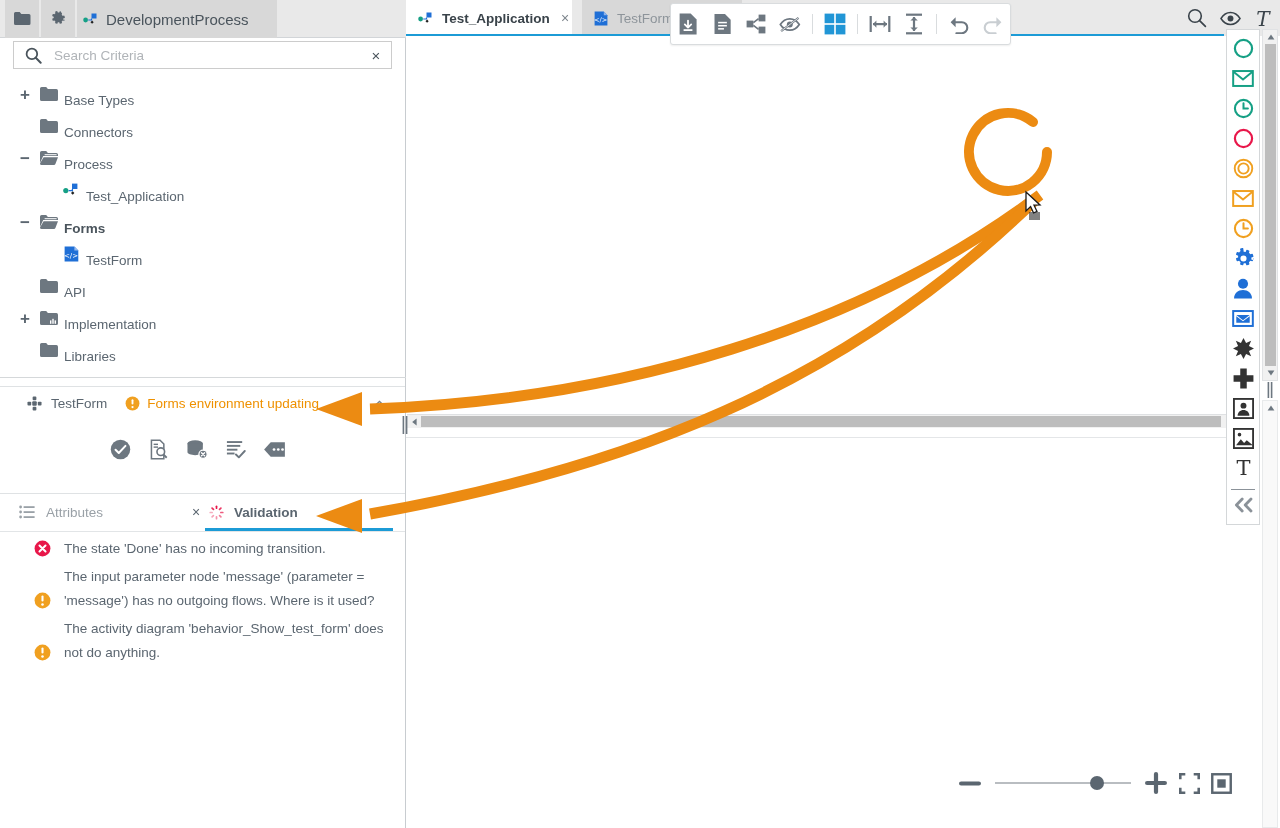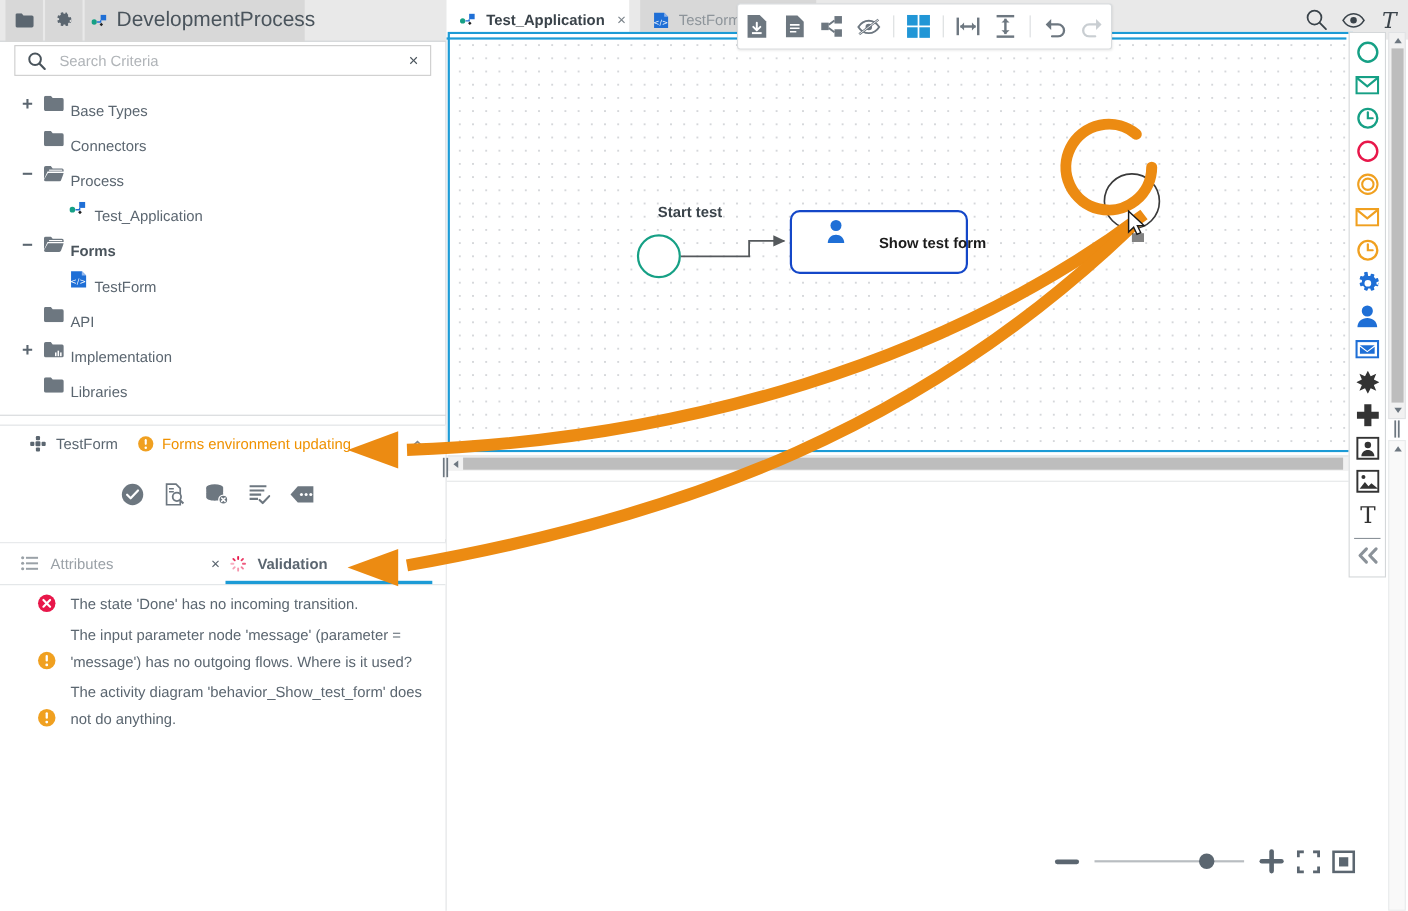--- a/index.html
+++ b/index.html
@@ -18,21 +18,21 @@
   #left-panel{position:absolute;left:0;top:0;width:406px;height:828px;background:#fff;
     border-right:1px solid #c8ccd0;box-sizing:border-box;}
   #left-toolbar{position:absolute;left:0;top:0;width:406px;height:38px;background:#e9e9e9;
     border-bottom:1px solid #d2d5d8;box-sizing:border-box;}
   .lt-btn{position:absolute;top:0;height:38px;display:flex;align-items:center;justify-content:center;
     box-sizing:border-box;}
   .lt-btn.sel{background:#d8d8d8;}
   #lt-folder{left:5px;width:34px;}
   #lt-gear{left:41px;width:34px;}
   #lt-proc{left:77px;width:200px;padding-left:6px;justify-content:flex-start;gap:8px;}
-  #lt-proc .lbl{font-size:19px;color:#4a545c;}
+  #lt-proc .lbl{font-size:15px;color:#4a545c;}
 
   
   #search-box{position:absolute;left:13px;top:41px;width:379px;height:28px;background:#fff;
     border:1px solid #cccccc;box-sizing:border-box;display:flex;align-items:center;}
   #search-icon-wrap{width:38px;display:flex;align-items:center;justify-content:center;}
   #search-input{flex:1;border:0;outline:none;font-size:13.5px;color:#555;
     font-family:"Liberation Sans",sans-serif;background:transparent;}
   #search-input::placeholder{color:#b0b4b8;}
   #search-clear{width:30px;text-align:center;font-size:15px;color:#4a545c;cursor:pointer;}
 
@@ -484,42 +484,20 @@
             </svg>
         </span>
         <span class="ico">
           <svg width="18" height="21" viewBox="0 0 18 21">
               <text x="9" y="17.5" font-size="20" fill="#3a434a" text-anchor="middle" font-family="DejaVu Serif, serif" font-style="italic">T</text>
             </svg>
         </span>
       </div>
     </div>
 
-    <div id="canvas-wrap">
-      <div id="canvas"></div>
-
-      <svg id="diagram-svg" width="820" height="378" style="position:absolute;left:0;top:0;">
-
-        <text x="189" y="166" font-size="13.5" font-weight="bold" fill="#3a434a" font-family="Liberation Sans, sans-serif">Start test</text>
-        <circle cx="190" cy="202" r="19" fill="#fff" stroke="#16a085" stroke-width="2"></circle>
-
-        <path d="M210 202h62v-14h32" fill="none" stroke="#55595c" stroke-width="1.6"></path>
-        <path d="M305 188l-11 -5.2v10.4z" fill="#55595c"></path>
-
-        <rect x="310" y="161" width="160" height="56" rx="8" fill="#fff" stroke="#1447c8" stroke-width="2"></rect>
-        <g>
-          <circle cx="351" cy="174" r="5" fill="#1f6fd6"></circle>
-          <path d="M343.5 190c0-4.6 3.4-7.6 7.5-7.6s7.5 3 7.5 7.6z" fill="#1f6fd6"></path>
-        </g>
-        <text x="390" y="194" font-size="13.5" font-weight="bold" fill="#1b1b1b" font-family="Liberation Sans, sans-serif">Show test form</text>
-
-        <circle cx="620" cy="152" r="25" fill="#fff" stroke="#3a3a3a" stroke-width="1.5"></circle>
-      </svg>
-
-    </div>
 
     <div id="dgtoolbar">
       <span class="dgbtn">
         <svg width="20" height="22" viewBox="0 0 20 22">
             <path d="M1.6 0.6h11l6 6v14.8H1.6z" fill="#6d7780"></path>
             <path d="M10 7.6v7m0 0l-3.2-3.2M10 14.6l3.2-3.2" stroke="#fff" stroke-width="1.8" fill="none" stroke-linecap="round"></path>
             <rect x="5.6" y="16.2" width="8.8" height="1.8" fill="#fff"></rect>
           </svg>
       </span>
       <span class="dgbtn">

